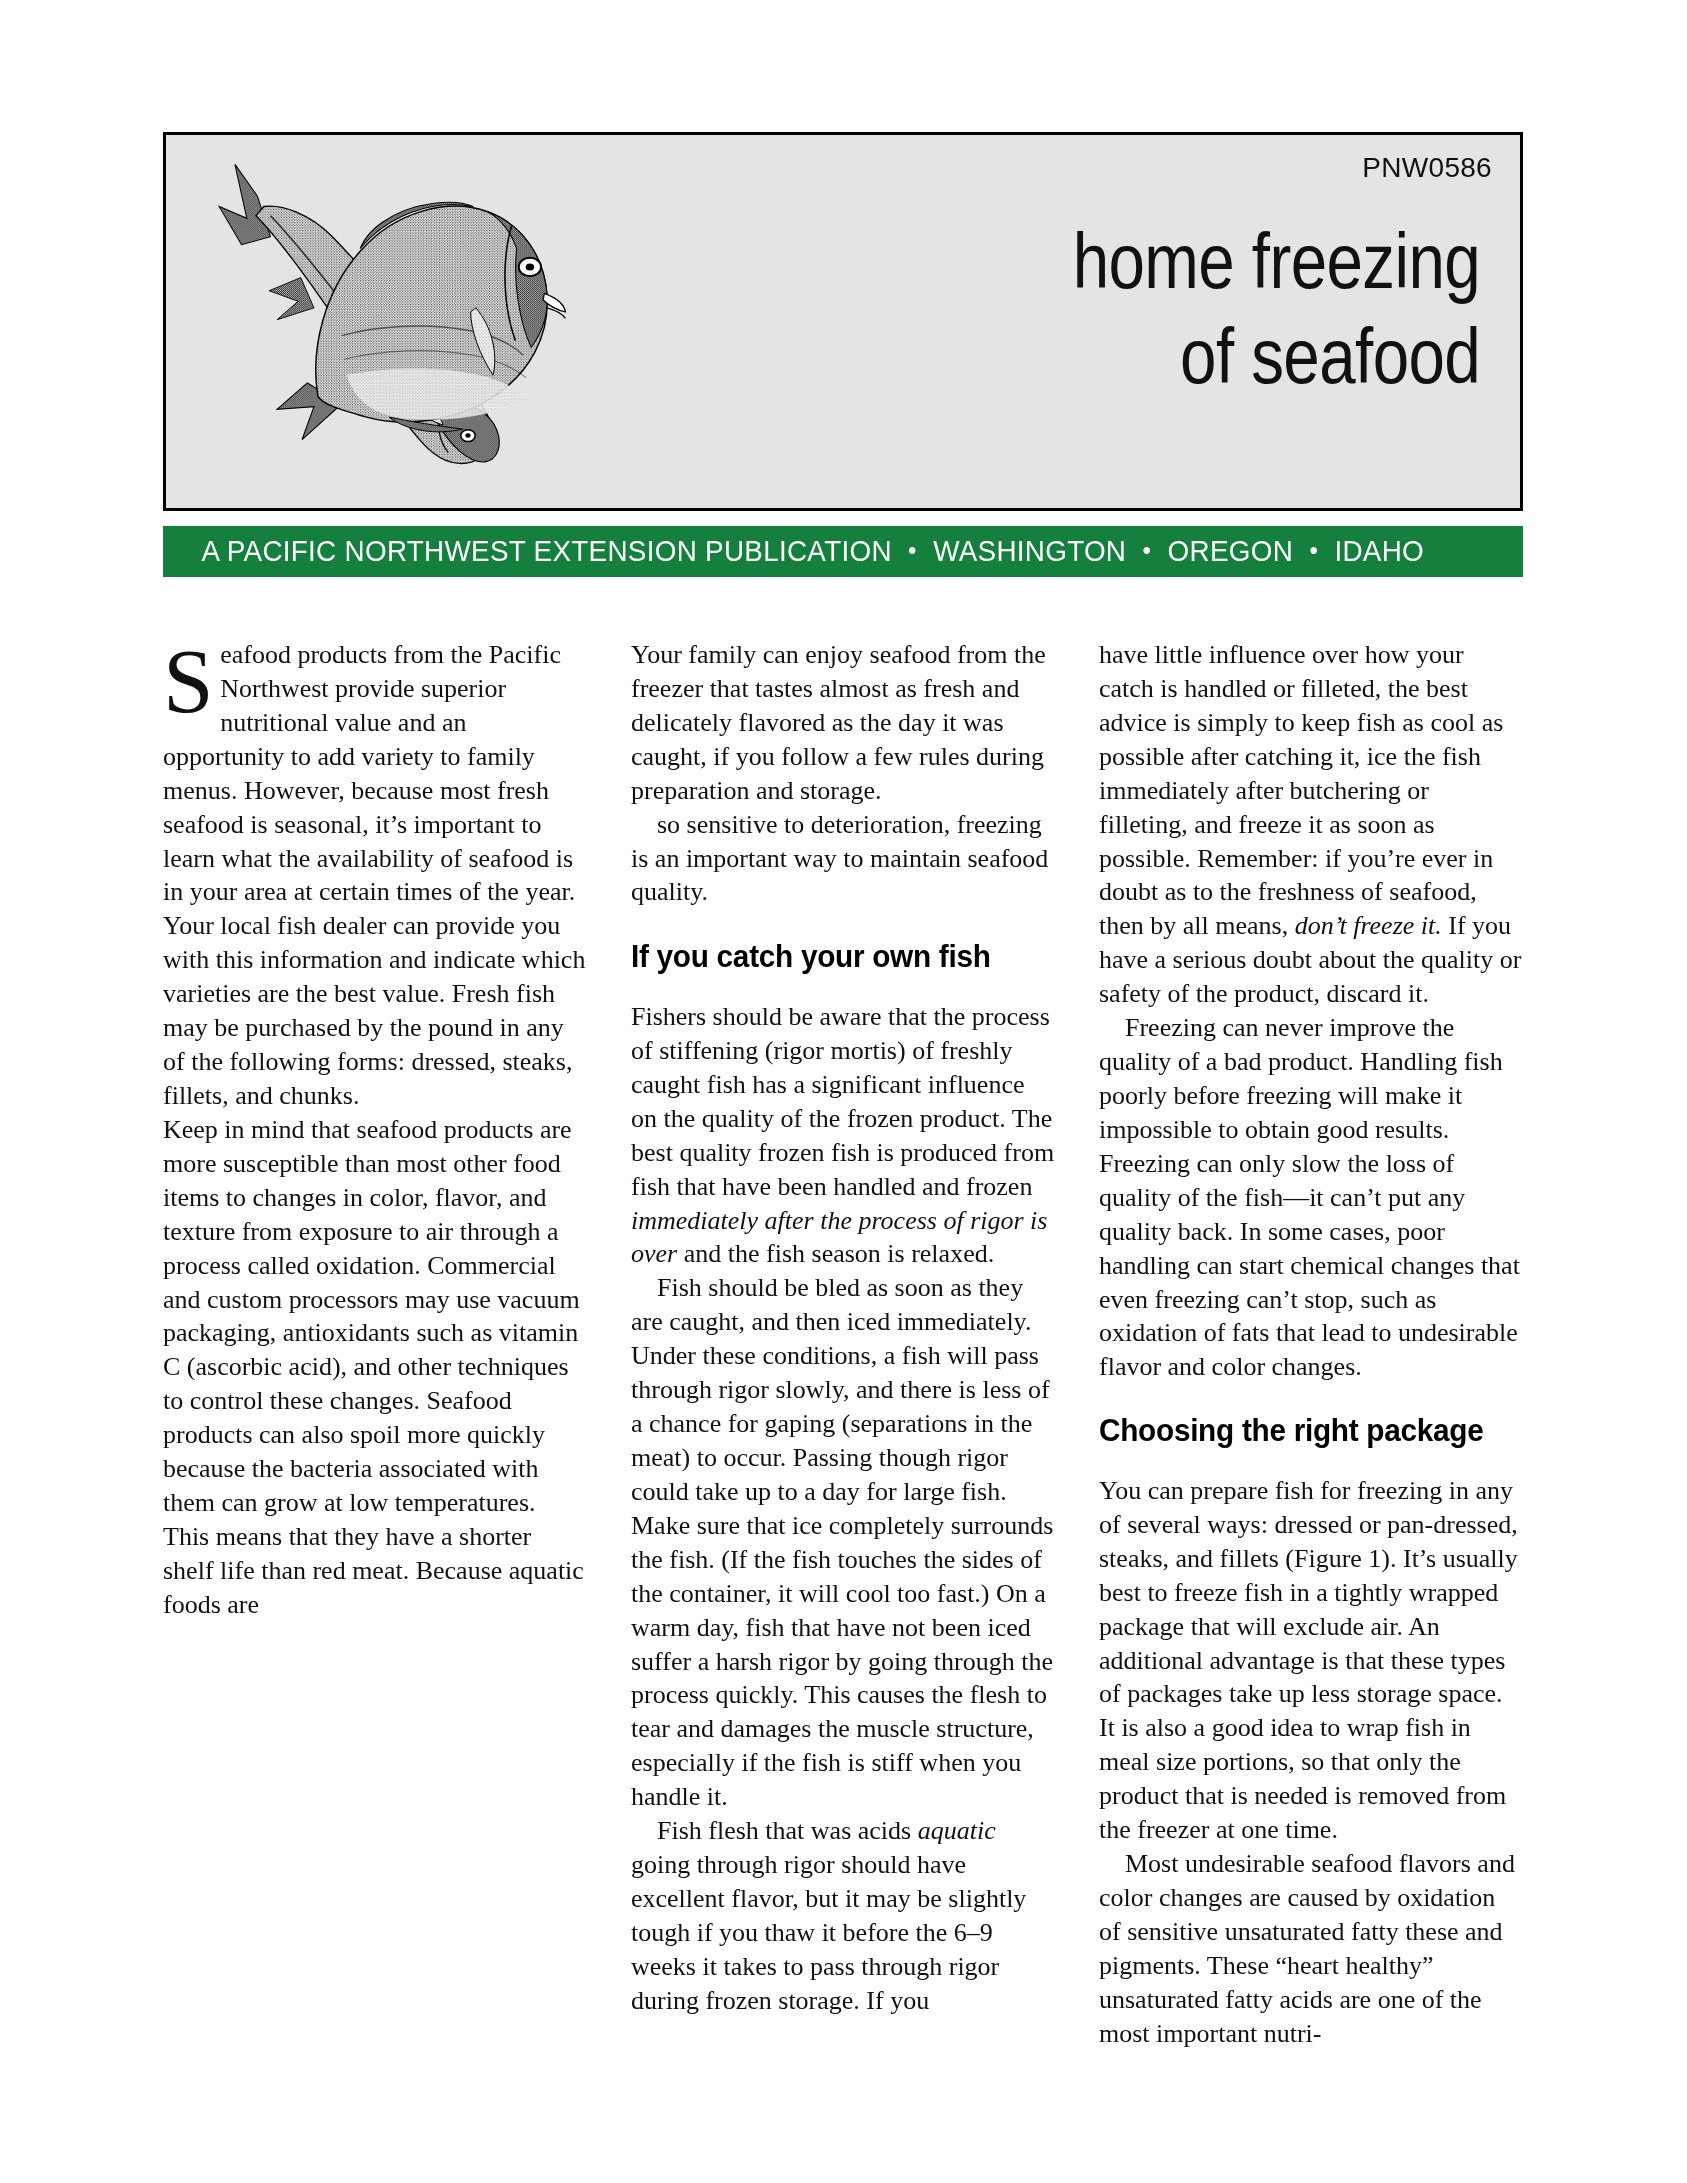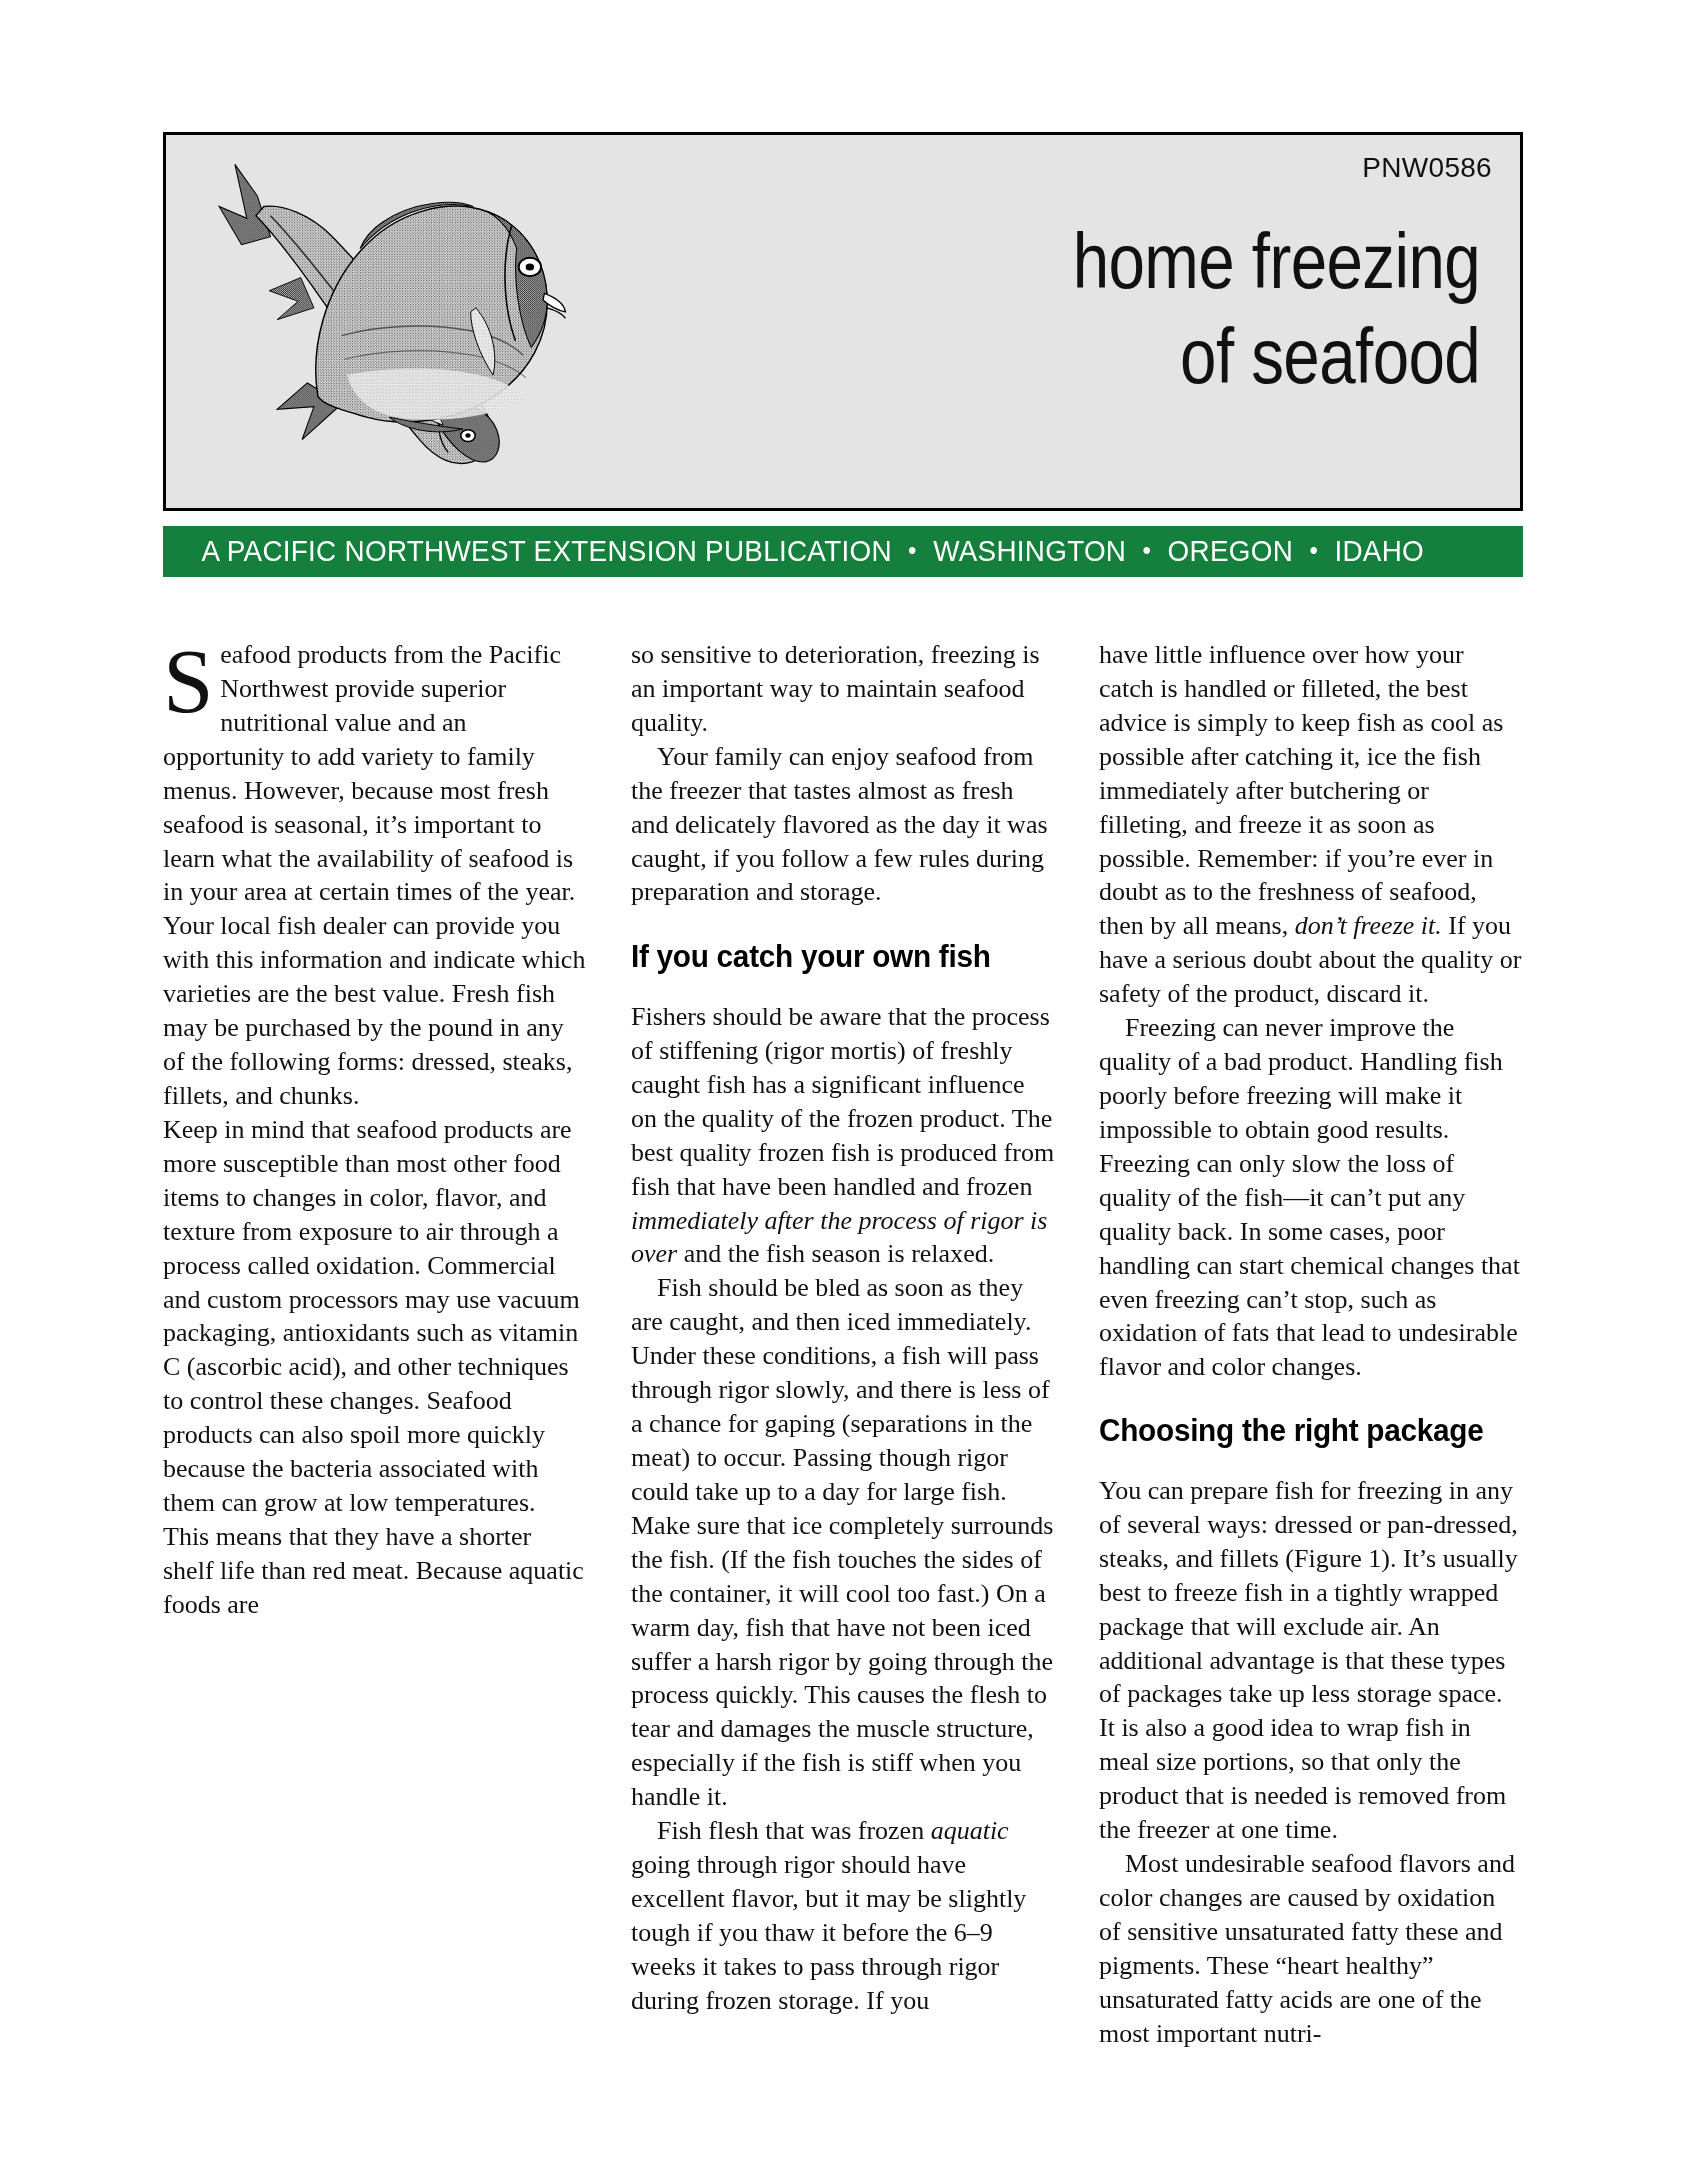--- a/index.html
+++ b/index.html
@@ -276,31 +276,31 @@
     <div class="col col-1">
 
 
       <p class="dropcap-para"><span class="dropcap">S</span><span>eafood products from the Pacific Northwest provide superior nutritional value and an opportunity to add variety to family menus. However, because most fresh seafood is seasonal, it’s important to learn what the availability of seafood is in your area at certain times of the year. Your local fish dealer can provide you with this information and indicate which varieties are the best value. Fresh fish may be purchased by the pound in any of the following forms: dressed, steaks, fillets, and chunks.</span></p>
 
       <p class="body">Keep in mind that seafood products are more susceptible than most other food items to changes in color, flavor, and texture from exposure to air through a process called oxidation. Commercial and custom processors may use vacuum packaging, antioxidants such as vitamin C (ascorbic acid), and other techniques to control these changes. Seafood products can also spoil more quickly because the bacteria associated with them can grow at low temperatures. This means that they have a shorter shelf life than red meat. Because aquatic foods are</p>
     </div>
 
     <div class="col col-2">
 
+      <p class="body">Your family can enjoy seafood from the freezer that tastes almost as fresh and delicately flavored as the day it was caught, if you follow a few rules during preparation and storage.</p>
+
       <p class="body">so sensitive to deterioration, freezing is an important way to maintain seafood quality.</p>
 
-      <p class="body">Your family can enjoy seafood from the freezer that tastes almost as fresh and delicately flavored as the day it was caught, if you follow a few rules during preparation and storage.</p>
-
       <h2 class="section">If you catch your own fish</h2>
 
       <p class="body"><span>Fishers should be aware that the process of stiffening (rigor mortis) of freshly caught fish has a significant influence on the quality of the frozen product. The best quality frozen fish is produced from fish that have been handled and frozen </span><em>immediately after the process of rigor is over</em><span> and the fish season is relaxed.</span></p>
 
       <p class="body">Fish should be bled as soon as they are caught, and then iced immediately. Under these conditions, a fish will pass through rigor slowly, and there is less of a chance for gaping (separations in the meat) to occur. Passing though rigor could take up to a day for large fish. Make sure that ice completely surrounds the fish. (If the fish touches the sides of the container, it will cool too fast.) On a warm day, fish that have not been iced suffer a harsh rigor by going through the process quickly. This causes the flesh to tear and damages the muscle structure, especially if the fish is stiff when you handle it.</p>
 
-      <p class="body"><span>Fish flesh that was frozen </span><em>aquatic</em><span> going through rigor should have excellent flavor, but it may be slightly tough if you thaw it before the 6–9 weeks it takes to pass through rigor during frozen storage. If you</span></p>
+      <p class="body"><span>Fish flesh that was acids </span><em>aquatic</em><span> going through rigor should have excellent flavor, but it may be slightly tough if you thaw it before the 6–9 weeks it takes to pass through rigor during frozen storage. If you</span></p>
     </div>
 
     <div class="col col-3">
 
       <p class="body"><span>have little influence over how your catch is handled or filleted, the best advice is simply to keep fish as cool as possible after catching it, ice the fish immediately after butchering or filleting, and freeze it as soon as possible. Remember: if you’re ever in doubt as to the freshness of seafood, then by all means, </span><em>don’t freeze it.</em><span> If you have a serious doubt about the quality or safety of the product, discard it.</span></p>
 
       <p class="body">Freezing can never improve the quality of a bad product. Handling fish poorly before freezing will make it impossible to obtain good results. Freezing can only slow the loss of quality of the fish—it can’t put any quality back. In some cases, poor handling can start chemical changes that even freezing can’t stop, such as oxidation of fats that lead to undesirable flavor and color changes.</p>
 
       <h2 class="section tight">Choosing the right package</h2>
 

